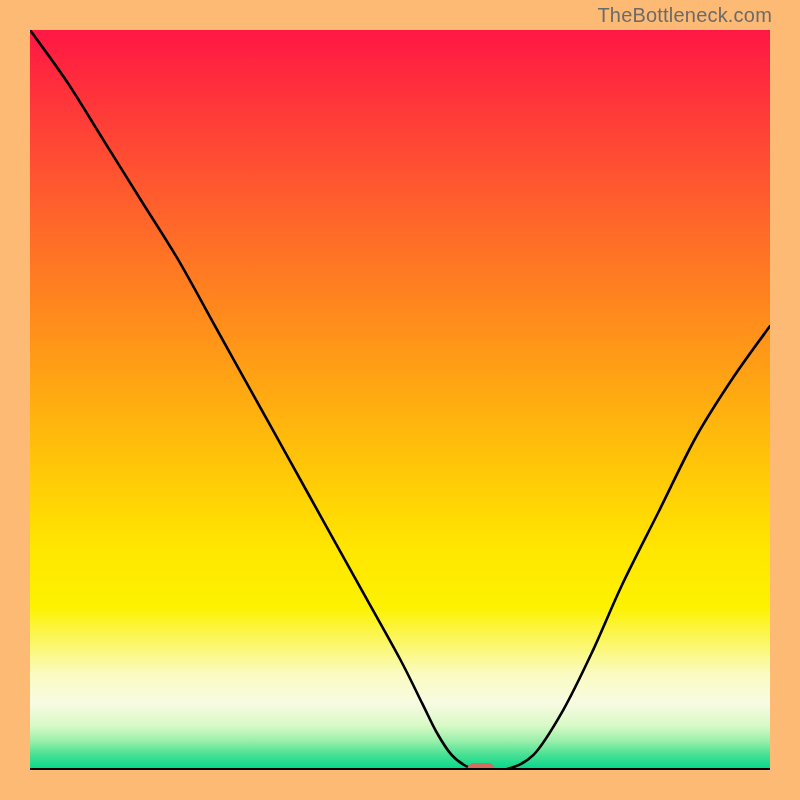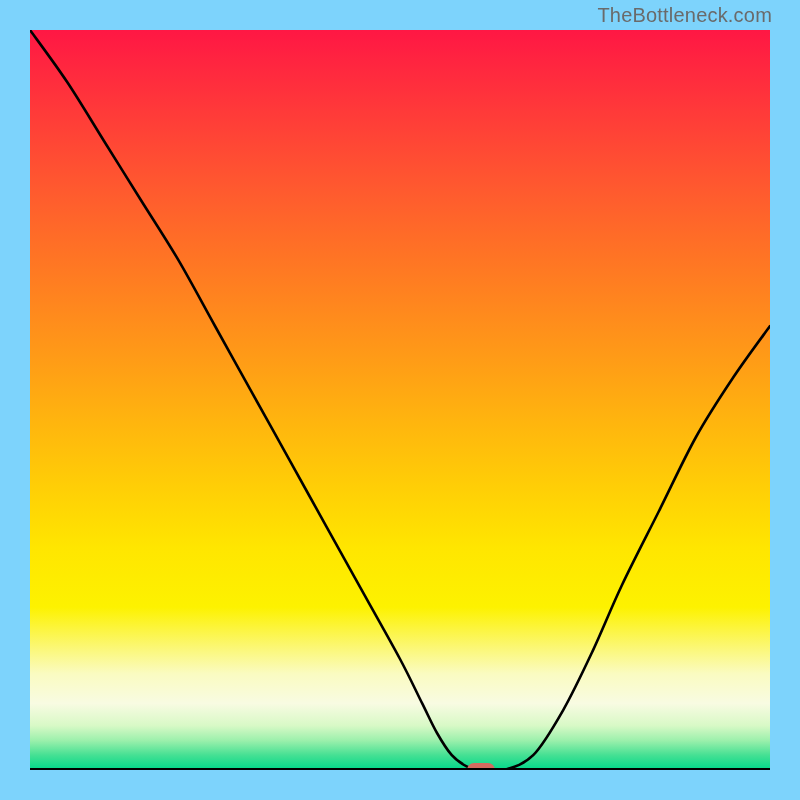--- a/index.html
+++ b/index.html
@@ -8,21 +8,21 @@
     width: 800px;
     height: 800px;
     background: #000000;
     overflow: hidden;
     font-family: Arial, Helvetica, sans-serif;
   }
   .frame {
     position: relative;
     width: 800px;
     height: 800px;
-    background: #7dd3fc;
+    background: #fdba74;
   }
   .plot-area {
     position: absolute;
     left: 30px;
     top: 30px;
     width: 740px;
     height: 740px;
     background: linear-gradient(
       to bottom,
       #ff1744 0%,

